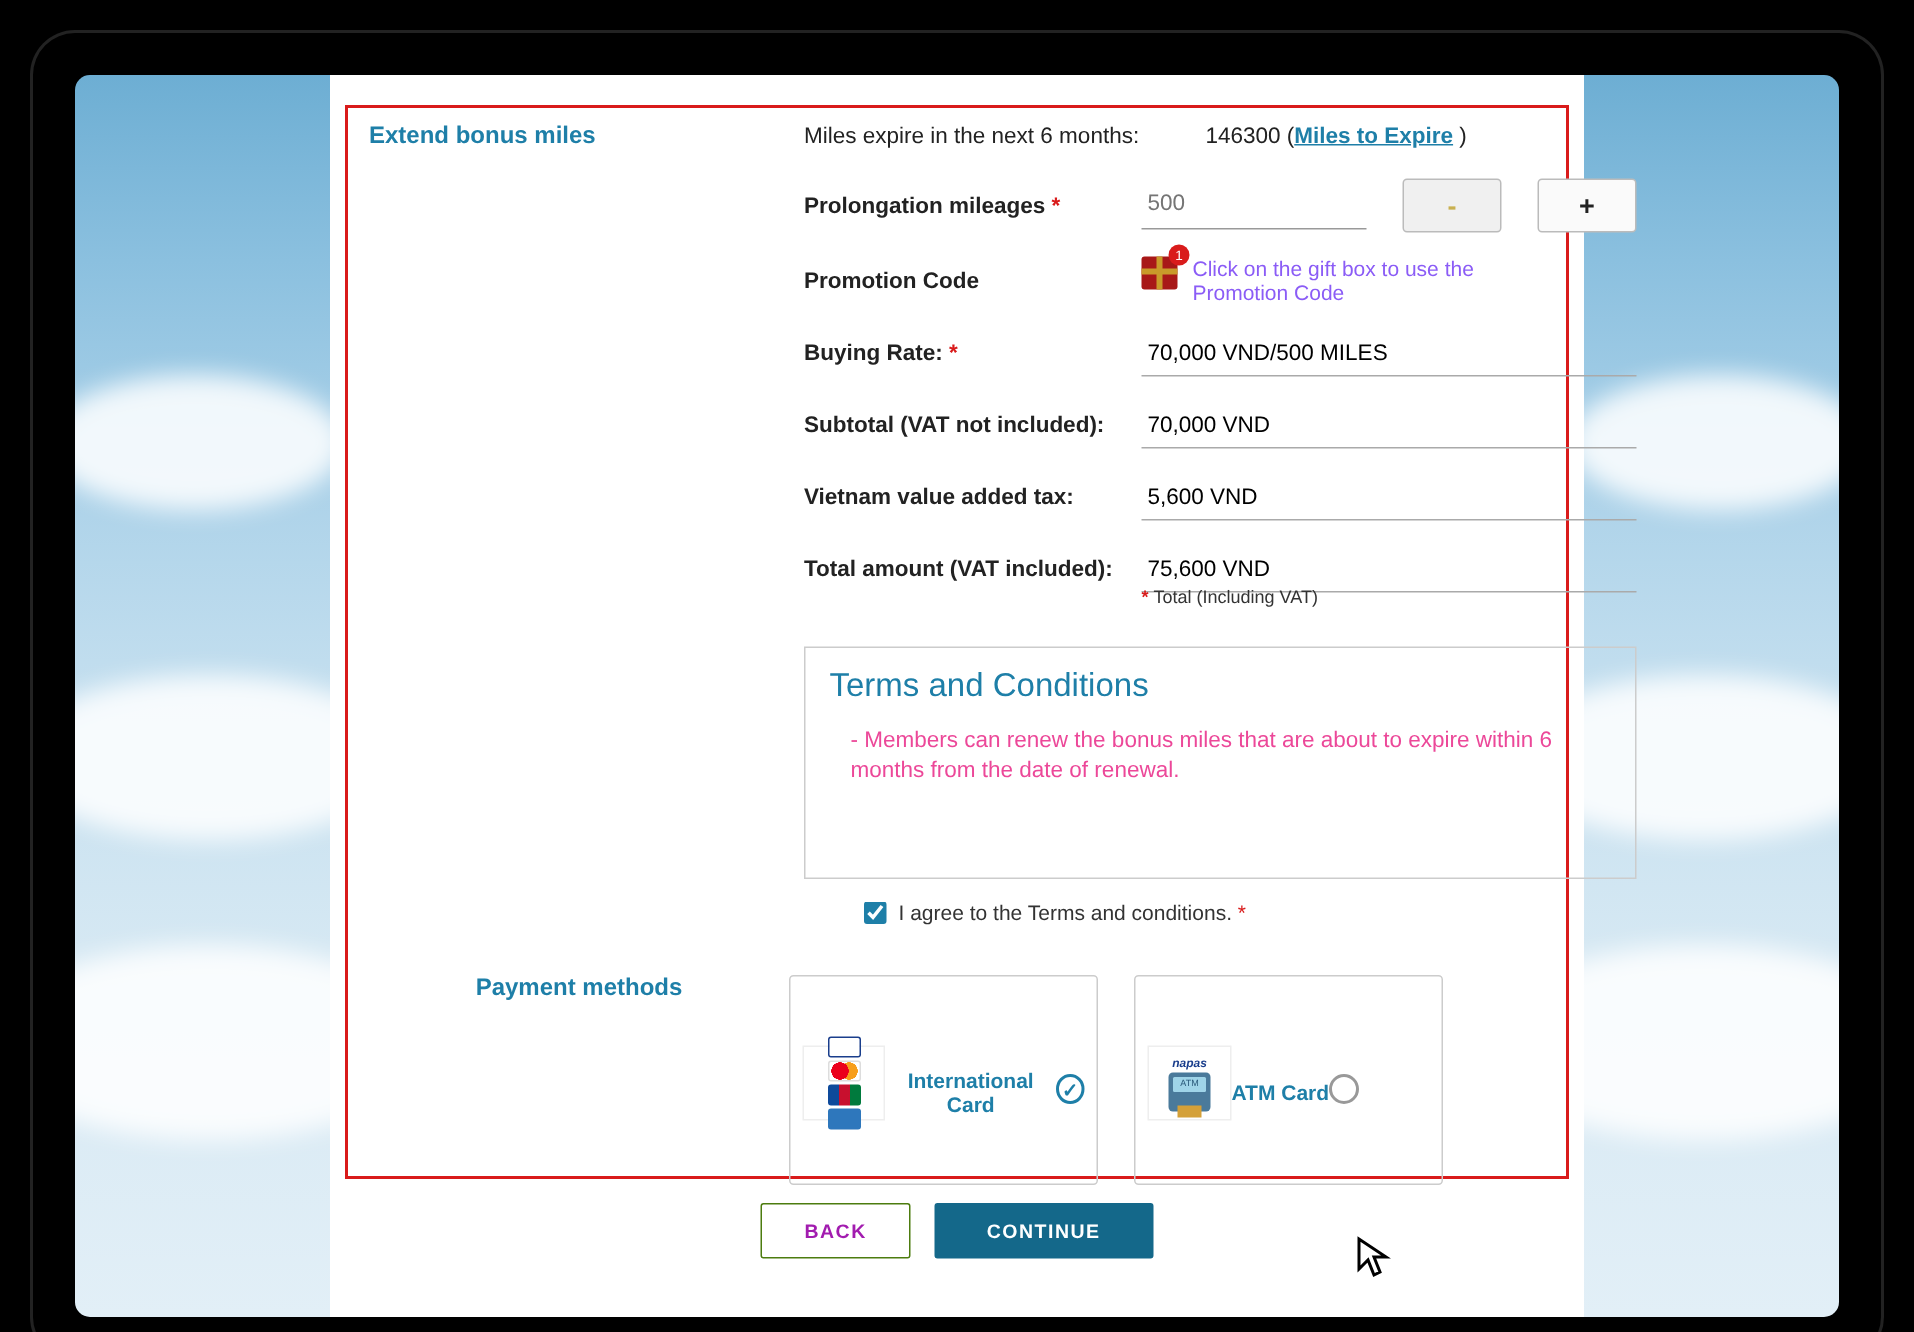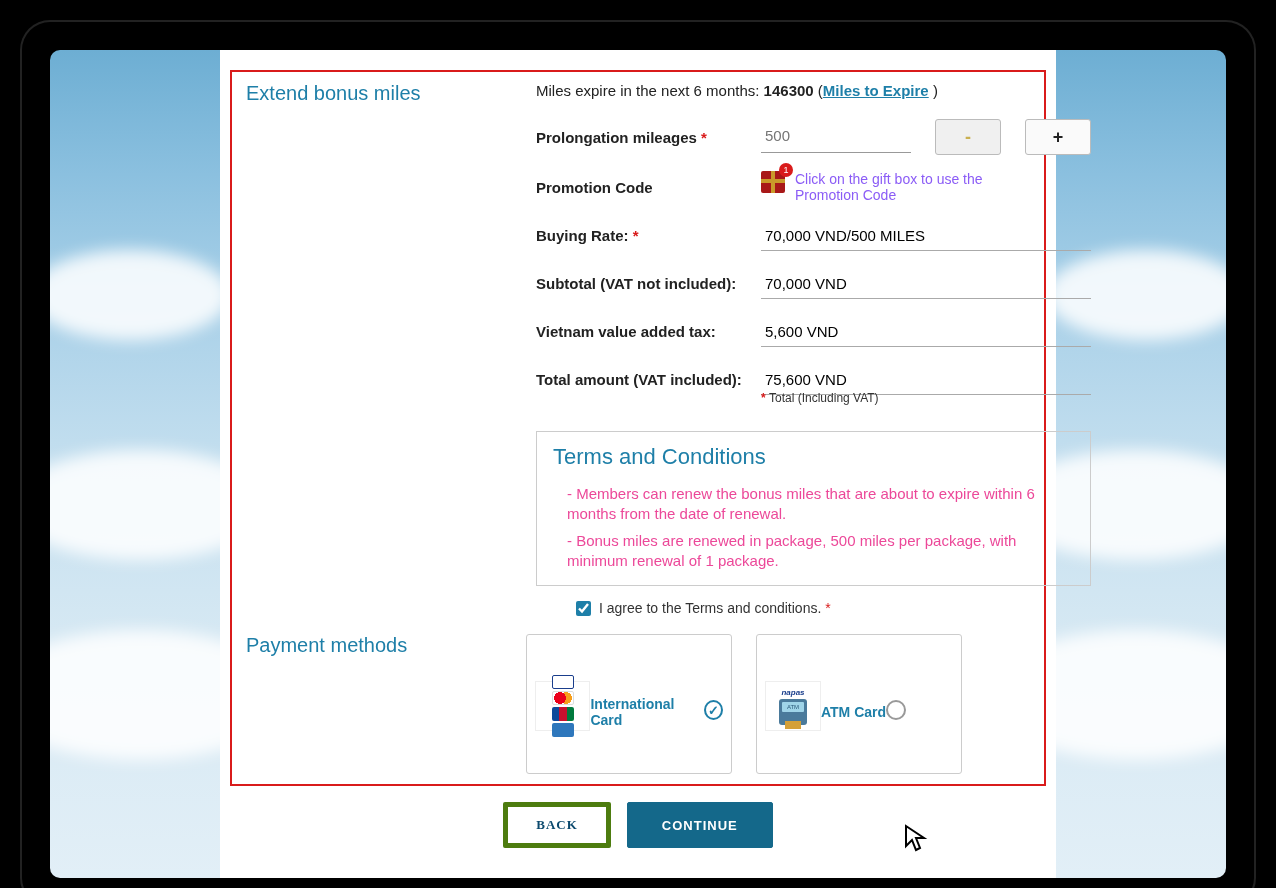--- a/index.html
+++ b/index.html
@@ -63,35 +63,35 @@
   height: 716px;
   position: relative;
 }
 .row {
   display: flex;
   align-items: flex-start;
   margin-bottom: 10px;
 }
 .section-title {
   color: #1e7fa8;
-  font-size: 20px;
-  font-weight: 400;
+  font-size: 16px;
+  font-weight: 700;
   width: 280px;
   flex-shrink: 0;
 }
 .right-col {
   flex: 1;
   margin-left: 10px;
 }
 .info-line {
   font-size: 15px;
   color: #222;
   margin-bottom: 20px;
 }
-.info-line b { font-weight: 700; }
+.info-line b { font-weight: 400; margin-left: 40px; }
 .miles-link { color: #1e7fa8; text-decoration: underline; font-weight: 700; }
 
 .form-group {
   display: flex;
   align-items: center;
   margin-bottom: 16px;
 }
 .form-label {
   width: 225px;
   font-size: 15px;
@@ -186,21 +186,22 @@
   margin-bottom: 6px;
   line-height: 1.35;
 }
 .terms-list li::before { content: '-  '; }
 
 .check-row { display: flex; align-items: center; margin-top: 14px; font-size: 14px; color: #333; padding-left: 40px; }
 .check-row input { width: 15px; height: 15px; margin-right: 8px; accent-color: #1e7fa8; }
 
 .payment-section {
   display: flex;
-  margin-top: 18px;
+  margin-top: 34px;
+  text-align: center;
 }
 .payment-cards { display: flex; gap: 24px; }
 .pay-card {
   width: 206px;
   height: 140px;
   border: 1px solid #ccc;
   border-radius: 3px;
   display: flex;
   flex-direction: row;
   align-items: center;
@@ -288,23 +289,22 @@
 .btn {
   padding: 10px 28px;
   font-size: 13px;
   font-weight: 700;
   letter-spacing: 1px;
   border-radius: 2px;
   cursor: pointer;
 }
 .btn-back {
   background: #fff;
-  color: #0c4a6e;
-  border: 5px solid #4d7c0f;
-  font-family: Liberation Serif, serif;
+  color: #a21caf;
+  border: 1px solid #4d7c0f;
 }
 .btn-continue {
   background: #14688a;
   color: #fff;
   border: 1px solid #14688a;
   padding: 10px 34px;
 }
 
 .cursor-icon {
   position: absolute;
@@ -377,21 +377,20 @@
             <div class="form-group" style="margin-bottom:6px">
               <div class="form-label">Total amount (VAT included):</div>
               <div class="field-box">75,600 VND</div>
             </div>
             <div class="total-note"><span class="req">* </span><span>Total (Including VAT)</span></div>
 
             <div class="terms-box">
               <div class="terms-title">Terms and Conditions</div>
               <ul class="terms-list">
                 <li>Members can renew the bonus miles that are about to expire within 6 months from the date of renewal.</li>
-                <li>Bonus miles are renewed in package, 500 miles per package, with minimum renewal of 1 package.</li>
               </ul>
             </div>
 
             <label class="check-row">
               <input type="checkbox" checked="" style="">
               <span><span>I agree to the Terms and conditions. </span><span class="req">*</span></span>
             </label>
           </div>
         </div>
 

